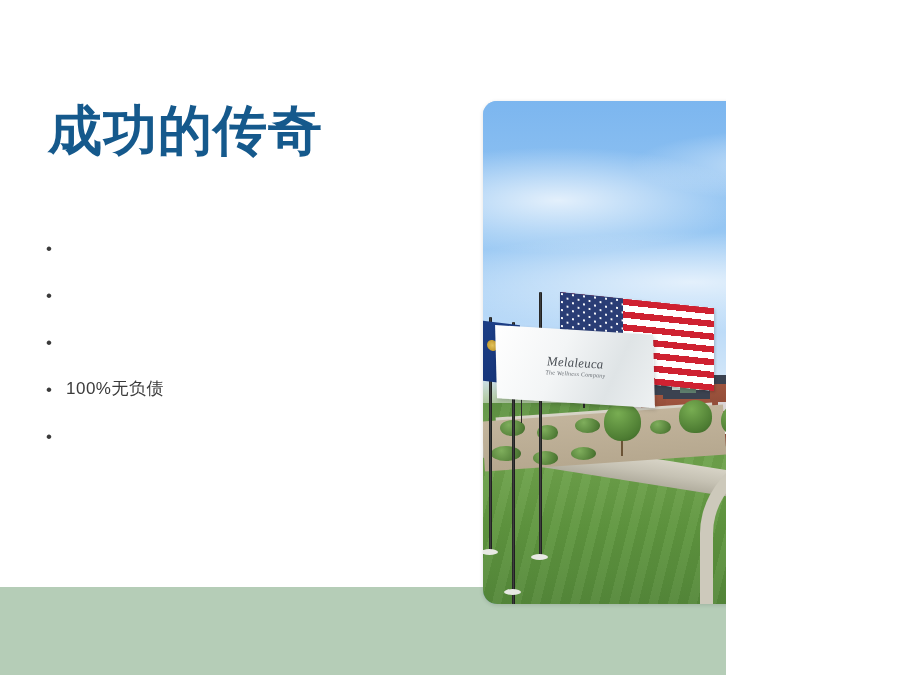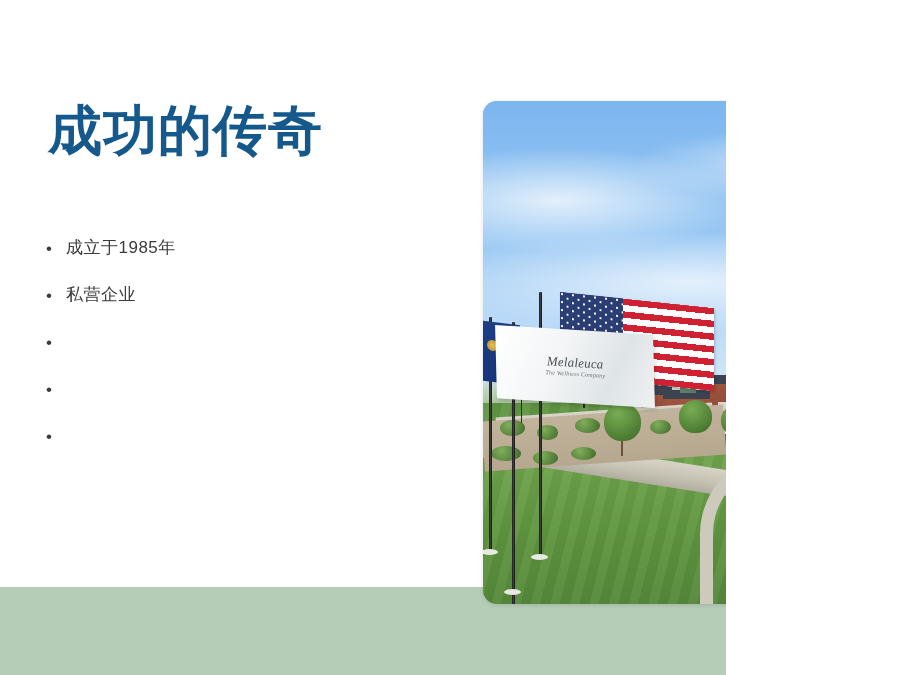--- a/index.html
+++ b/index.html
@@ -412,34 +412,33 @@
   <div class="footer-band"></div>
 
   <div class="text-col">
 
     <div class="slide-title">成功的传奇</div>
 
     <ul class="bullet-list">
 
       <li class="bullet-item">
         <span class="bullet-dot">•</span>
-        <span class="bullet-text">成立于1985年</span>
-      </li>
-
-      <li class="bullet-item">
-        <span class="bullet-dot">•</span>
-        <span class="bullet-text">私营企业</span>
       </li>
 
       <li class="bullet-item">
         <span class="bullet-dot">•</span>
       </li>
 
       <li class="bullet-item">
         <span class="bullet-dot">•</span>
+      </li>
+
+      <li class="bullet-item">
+        <span class="bullet-dot">•</span>
+        <span class="bullet-text">100%无负债</span>
       </li>
 
       <li class="bullet-item">
         <span class="bullet-dot">•</span>
       </li>
 
     </ul>
   </div>
 
   <div class="photo">

